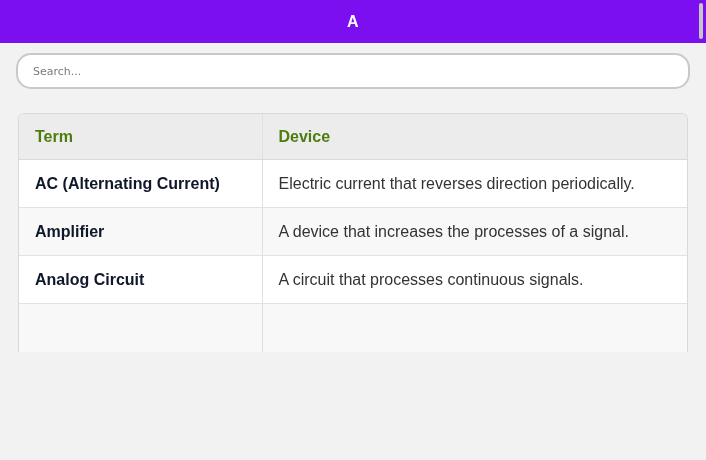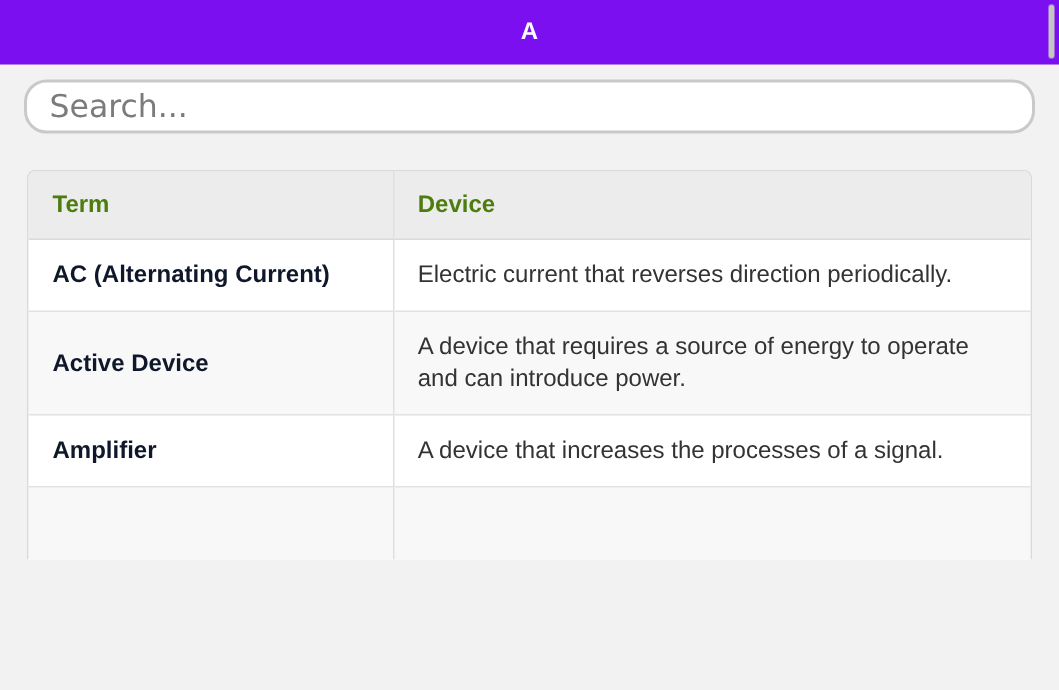--- a/index.html
+++ b/index.html
@@ -36,21 +36,21 @@
   .content {
     padding: 10px 16px 0 16px;
   }
   .search-input {
     width: 100%;
     height: 36px;
     background: #ffffff;
     border: 2px solid #c9c9c9;
     border-radius: 15px;
     padding: 0 15px;
-    font-size: 21px;
+    font-size: 11px;
     color: #333333;
     font-family: "DejaVu Sans", sans-serif;
     outline: none;
     display: block;
   }
   .search-input::placeholder { color: #7b7b7b; }
   .table-wrap {
     margin: 24px 2px 0 2px;
     border: 1px solid #d9d9d9;
     border-bottom: none;
@@ -107,26 +107,26 @@
           <th class="col-term">Term</th>
           <th class="col-meaning">Device</th>
         </tr>
       </thead>
       <tbody>
         <tr>
           <td class="term-cell">AC (Alternating Current)</td>
           <td class="meaning-cell">Electric current that reverses direction periodically.</td>
         </tr>
         <tr>
-          <td class="term-cell">Active Device</td>
-          <td class="meaning-cell">A device that requires a source of energy to operate and can introduce power.</td>
+          <td class="term-cell">Amplifier</td>
+          <td class="meaning-cell">A device that increases the processes of a signal.</td>
         </tr>
         <tr>
-          <td class="term-cell">Amplifier</td>
-          <td class="meaning-cell">A device that increases the processes of a signal.</td>
+          <td class="term-cell">Analog Circuit</td>
+          <td class="meaning-cell">A circuit that processes continuous signals.</td>
         </tr>
         <tr class="partial-row">
           <td class="term-cell"></td>
           <td class="meaning-cell"></td>
         </tr>
       </tbody>
     </table>
   </div>
 
 </main>

